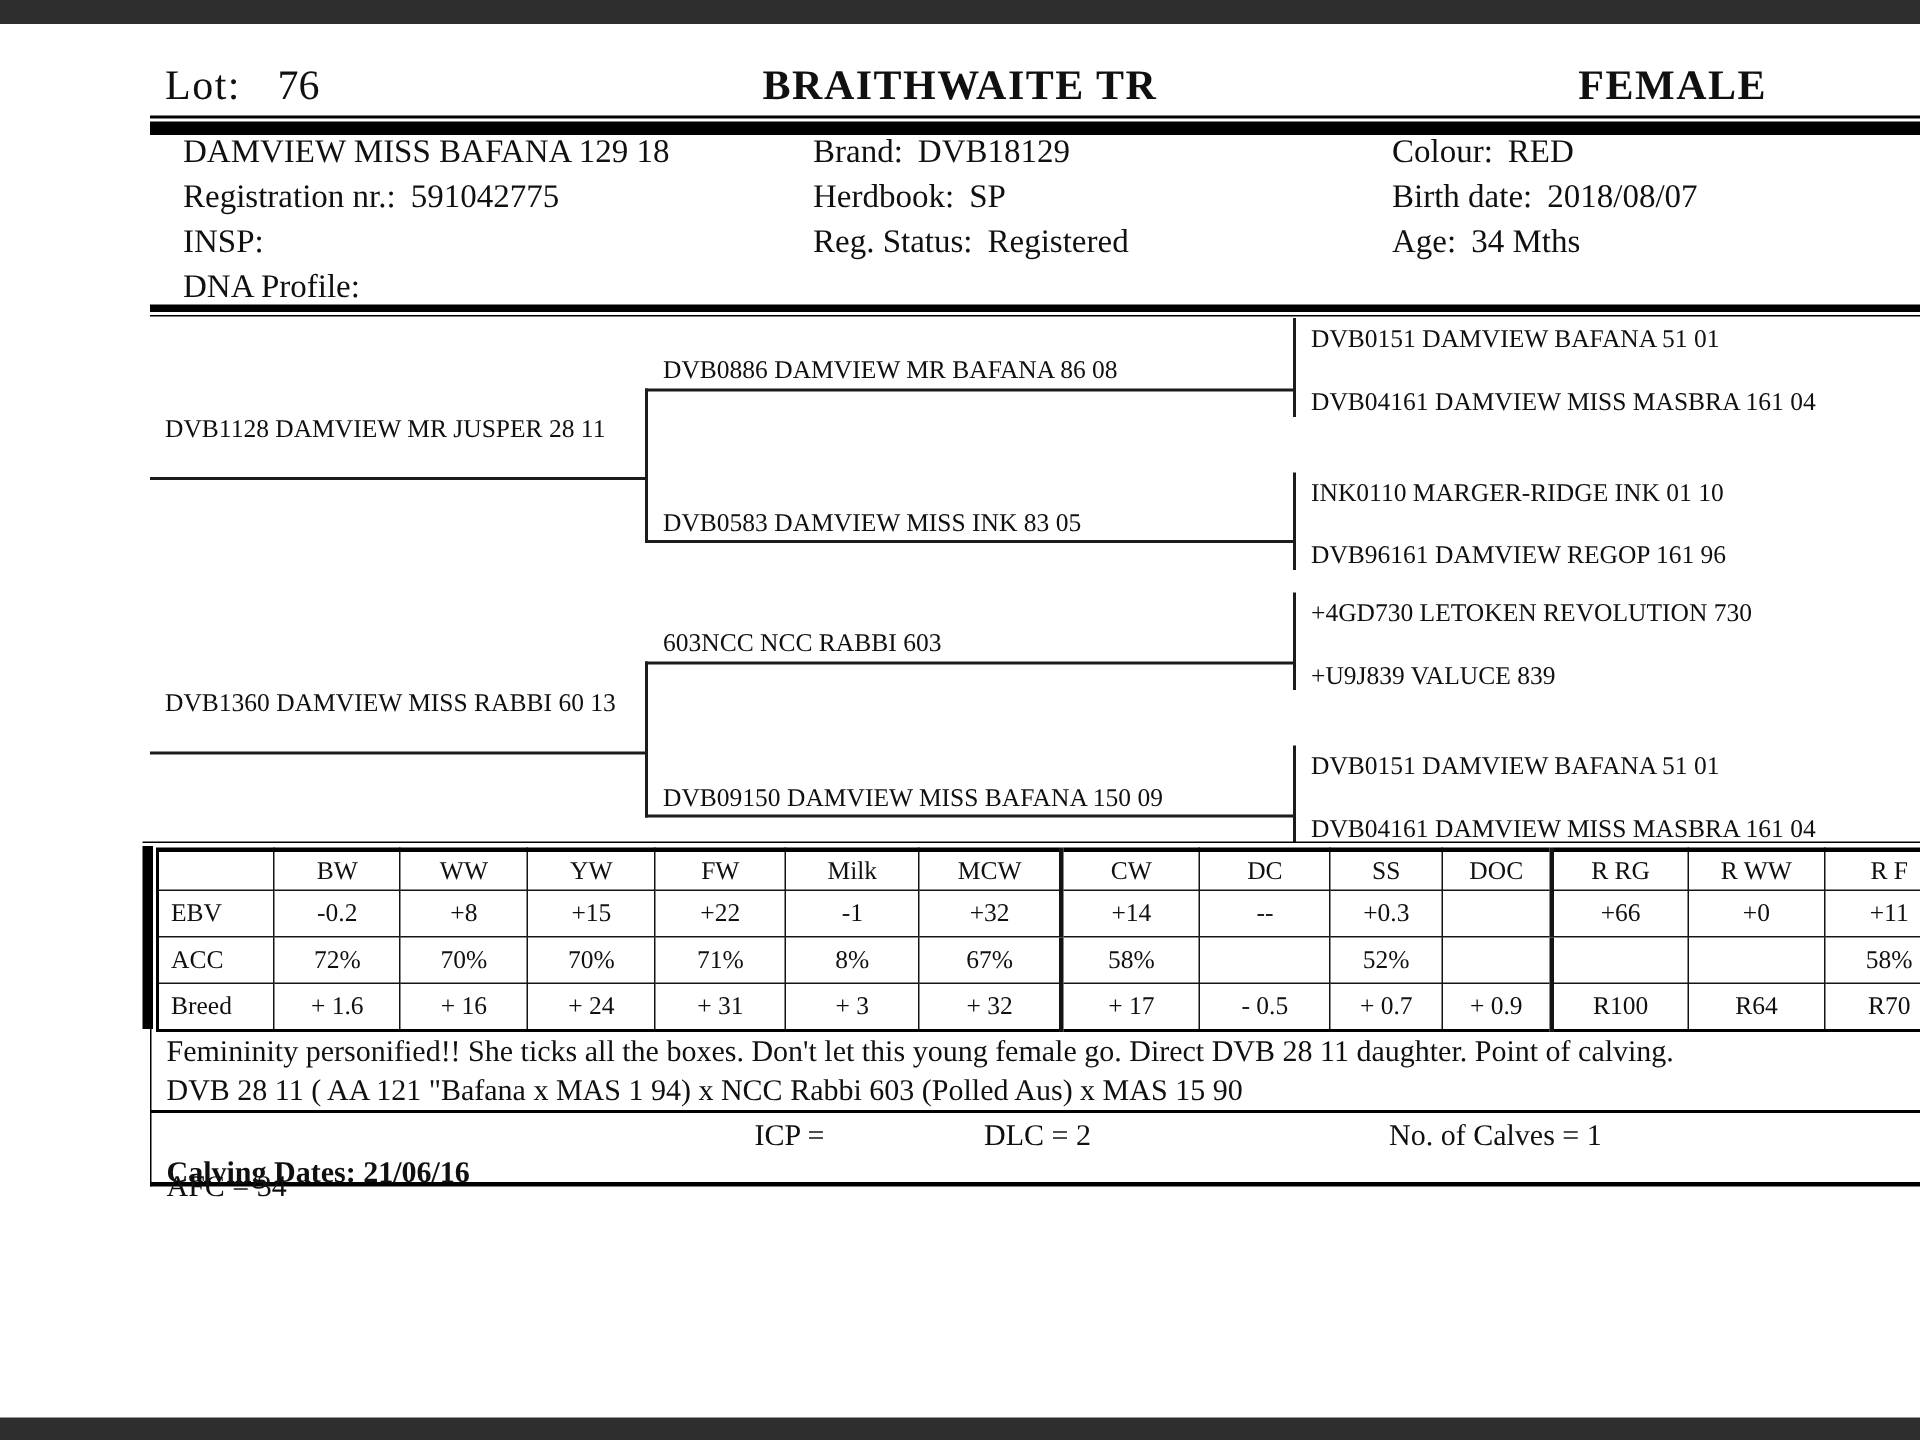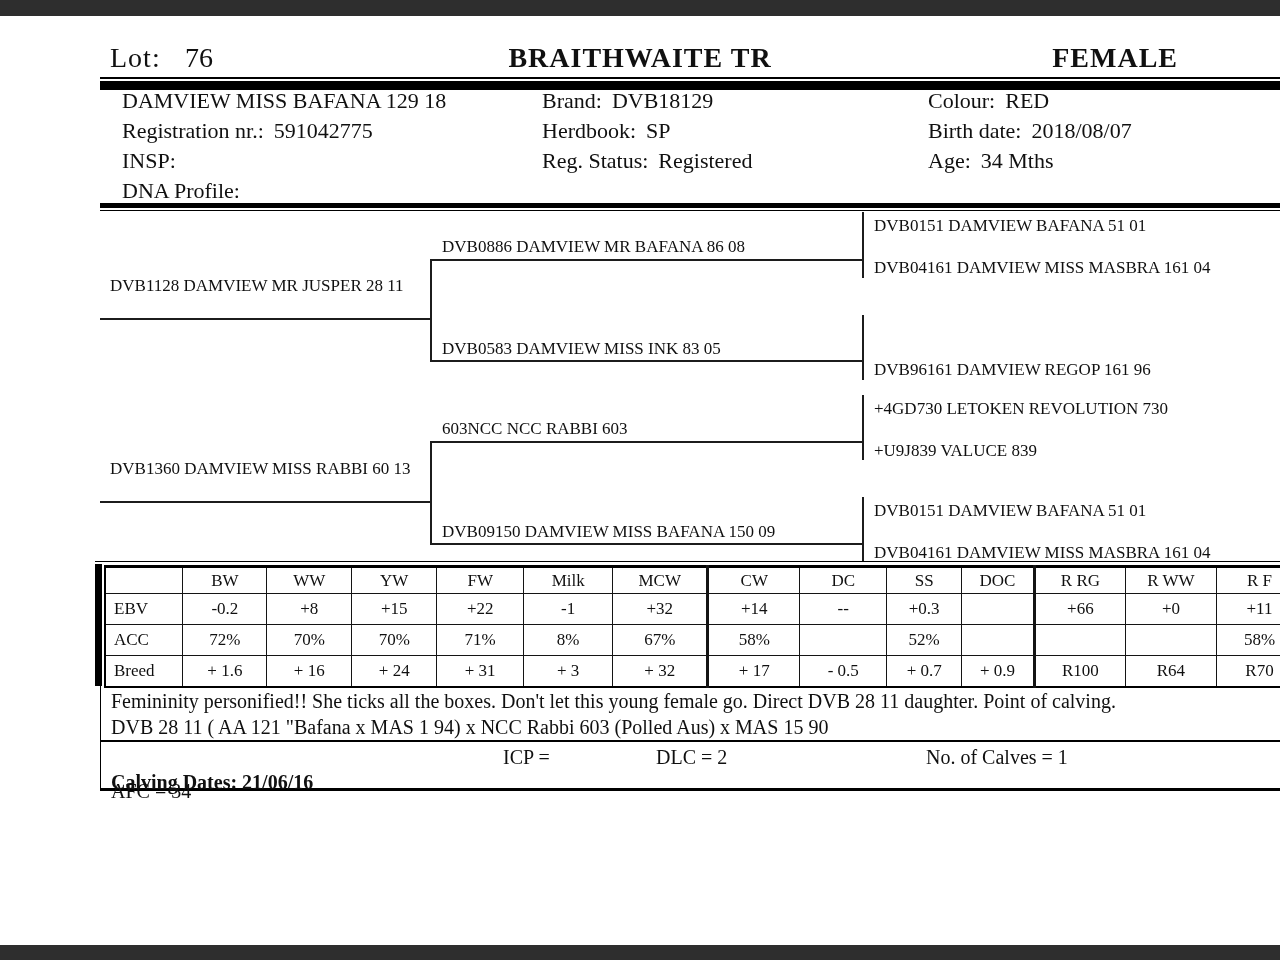--- a/index.html
+++ b/index.html
@@ -121,20 +121,21 @@
   <div class="pline" style="left:430px; top:229px; width:432px; height:2px;"></div>
   <div class="ped-name" style="left:442px; top:310px;">DVB09150 DAMVIEW MISS BAFANA 150 09</div>
   <div class="pline" style="left:430px; top:331px; width:432px; height:2px;"></div>
   <div class="pline" style="left:430px; top:229px; width:2px; height:104px;"></div>
 
   <div class="pline" style="left:862px; top:0px; width:2px; height:66px;"></div>
   <div class="ped-name" style="left:874px; top:4px;">DVB0151 DAMVIEW BAFANA 51 01</div>
   <div class="ped-name" style="left:874px; top:46px;">DVB04161 DAMVIEW MISS MASBRA 161 04</div>
 
   <div class="pline" style="left:862px; top:103px; width:2px; height:65px;"></div>
+  <div class="ped-name" style="left:874px; top:107px;">INK0110 MARGER-RIDGE INK 01 10</div>
   <div class="ped-name" style="left:874px; top:148px;">DVB96161 DAMVIEW REGOP 161 96</div>
 
   <div class="pline" style="left:862px; top:183px; width:2px; height:65px;"></div>
   <div class="ped-name" style="left:874px; top:187px;">+4GD730 LETOKEN REVOLUTION 730</div>
   <div class="ped-name" style="left:874px; top:229px;">+U9J839 VALUCE 839</div>
 
   <div class="pline" style="left:862px; top:285px; width:2px; height:65px;"></div>
   <div class="ped-name" style="left:874px; top:289px;">DVB0151 DAMVIEW BAFANA 51 01</div>
   <div class="ped-name" style="left:874px; top:331px;">DVB04161 DAMVIEW MISS MASBRA 161 04</div>
 </div>

